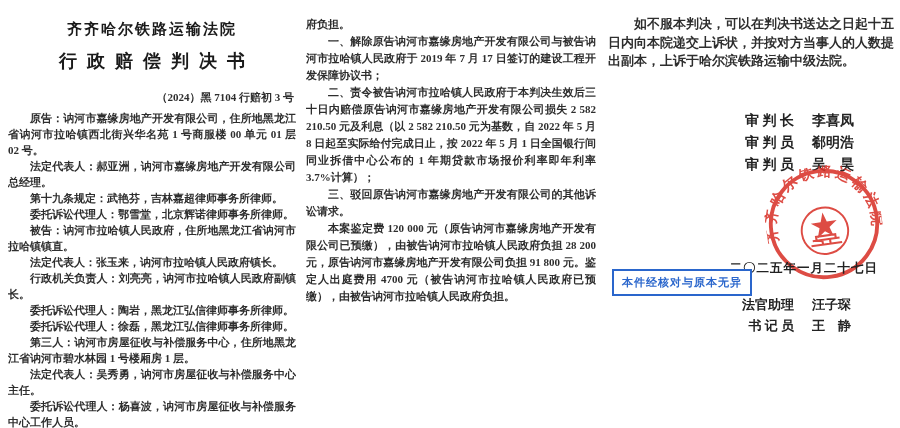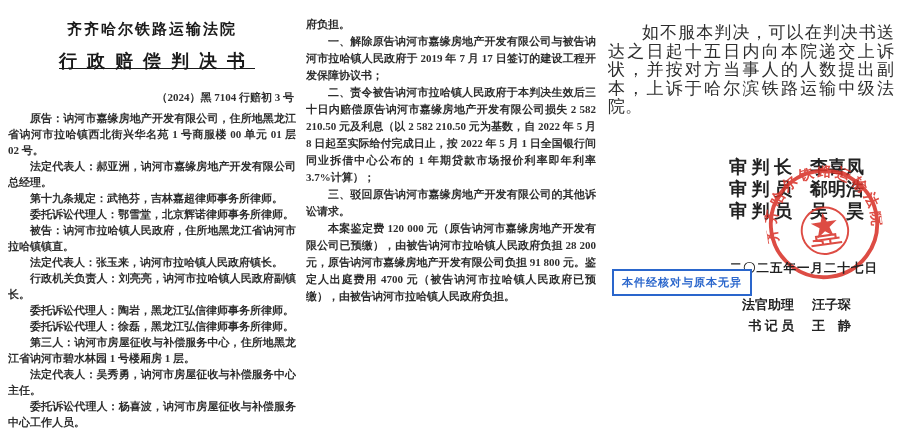--- a/index.html
+++ b/index.html
@@ -6,34 +6,34 @@
   body{
     width:900px;height:428px;position:relative;background:#ffffff;
     font-family:"Liberation Serif","DejaVu Serif",serif;color:#2e2e2e;overflow:hidden;
   }
   .page{position:absolute;top:10px;height:428px;overflow:hidden;}
   .page1{left:8px;width:288px;}
   .page2{left:306px;width:290px;}
   .page3{left:608px;width:286px;}
 
   .court-name{margin-top:10px;text-align:center;font-size:15px;font-weight:700;color:#1a1a1a;letter-spacing:2px;}
-  .doc-title{margin-top:10px;text-align:center;font-size:18px;font-weight:700;color:#1a1a1a;letter-spacing:10px;text-indent:10px;text-decoration:underline;}
+  .doc-title{margin-top:10px;text-align:center;font-size:18px;font-weight:700;color:#1a1a1a;letter-spacing:10px;text-indent:10px;}
   .case-number{margin-top:17px;text-align:right;font-size:11px;font-weight:600;padding-right:2px;}
 
   .body-par{margin:0;font-size:11px;line-height:16px;text-indent:2em;font-weight:600;text-align:justify;}
   .page1 .pars{margin-top:5px;}
 
   .page2 .pars{padding-top:6px;}
   .page2 .body-par{line-height:17px;}
   .page2 .body-par.continuation{text-indent:0;}
 
-  .appeal{margin-top:14px;font-size:17px;line-height:18.5px;text-indent:2em;font-weight:400;text-align:justify;}
+  .appeal{margin-top:5px;font-size:13px;line-height:18.5px;text-indent:2em;font-weight:700;text-align:justify;}
 
   .judges{margin-top:39px;padding-right:30px;}
-  .judge-row,.staff-row{text-align:right;font-size:18px;font-weight:700;line-height:22px;color:#222;}
+  .judge-row,.staff-row{text-align:right;font-size:14px;font-weight:700;line-height:22px;color:#222;}
   .judge-role,.staff-role{display:inline-block;}
   .judge-name,.staff-name{display:inline-block;margin-left:18px;min-width:52px;text-align:justify;}
 
   .seal{position:absolute;left:158px;top:156px;transform:rotate(-8deg);opacity:0.88;}
 
   .judgment-date{position:absolute;top:250px;right:16px;font-size:12.5px;font-weight:600;letter-spacing:1px;color:#222;}
 
   .stamp-box{
     position:absolute;left:4px;top:259px;border:2px solid #2a66cc;color:#2a66cc;
     font-size:11px;font-weight:700;padding:4px 8px;letter-spacing:1px;background:#fff;

